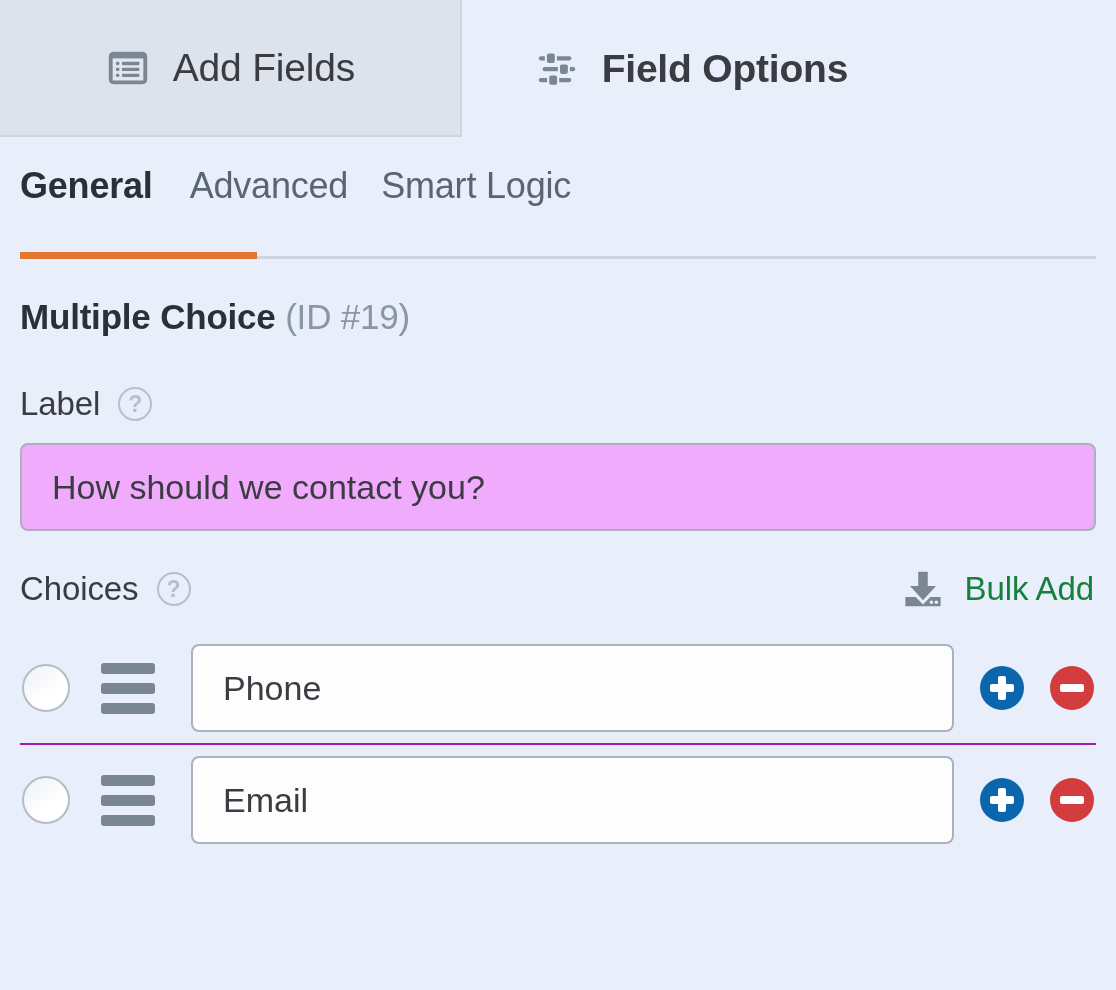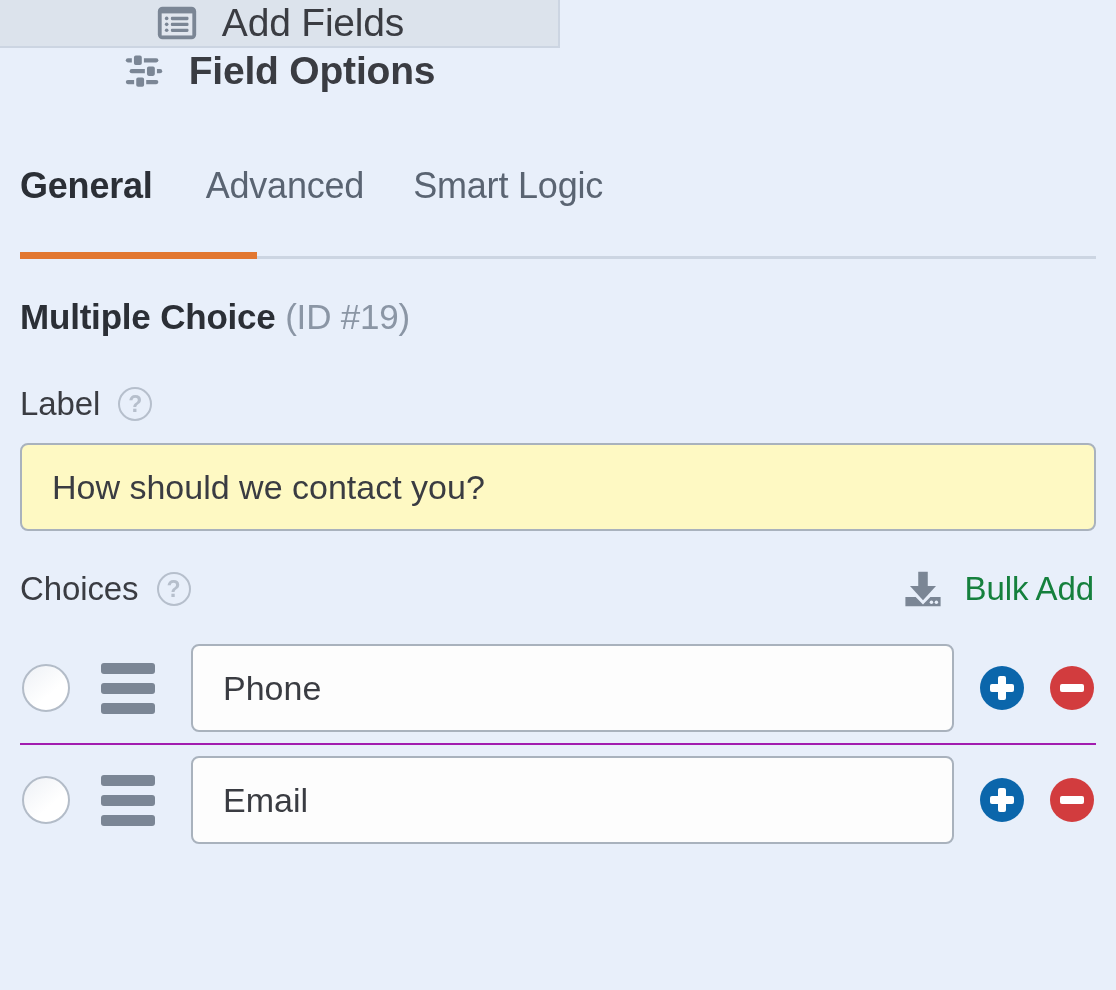--- a/index.html
+++ b/index.html
@@ -14,21 +14,20 @@
     overflow: hidden;
     -webkit-font-smoothing: antialiased;
   }
 
   
   .topbar {
     display: flex;
     height: 137px;
     width: 920px;
     box-sizing: border-box;
-    flex-direction: column;
   }
   .top-tab {
     display: flex;
     align-items: center;
     justify-content: center;
     gap: 22px;
     box-sizing: border-box;
     cursor: pointer;
     user-select: none;
   }
@@ -55,21 +54,21 @@
   
   .subtabs-wrap {
     position: relative;
     padding: 0 20px;
     height: 122px;
     box-sizing: border-box;
   }
   .subtabs {
     display: flex;
     align-items: flex-start;
-    gap: 16px;
+    gap: 0;
     padding-top: 28px;
   }
   .subtab {
     font-size: 36px;
     color: #5a6472;
     padding: 0 33px 0 0;
     cursor: pointer;
     user-select: none;
     white-space: nowrap;
     letter-spacing: -0.2px;
@@ -146,21 +145,21 @@
   .label-label { margin-top: 48px; }
 
   .text-input {
     display: flex;
     align-items: center;
     box-sizing: border-box;
     width: 100%;
     height: 88px;
     margin-top: 20px;
     padding: 0 30px;
-    background: #fef9c3;
+    background: #f0abfc;
     border: 2px solid #a9b2bd;
     border-radius: 8px;
     font-size: 34px;
     color: #3a3c42;
     font-family: "Liberation Sans", sans-serif;
     outline: none;
   }
 
   .choices-label { margin-top: 36px; }
 

